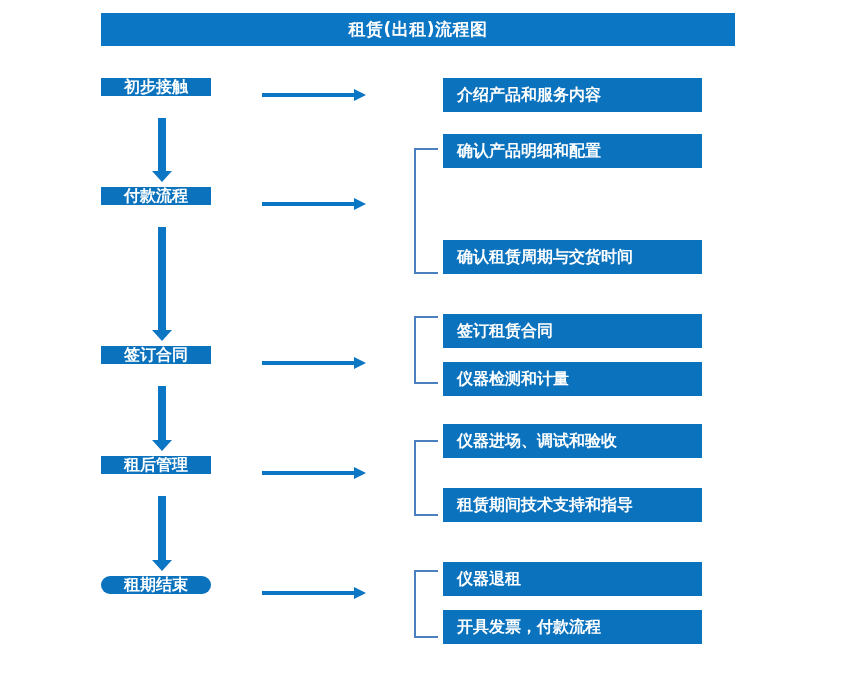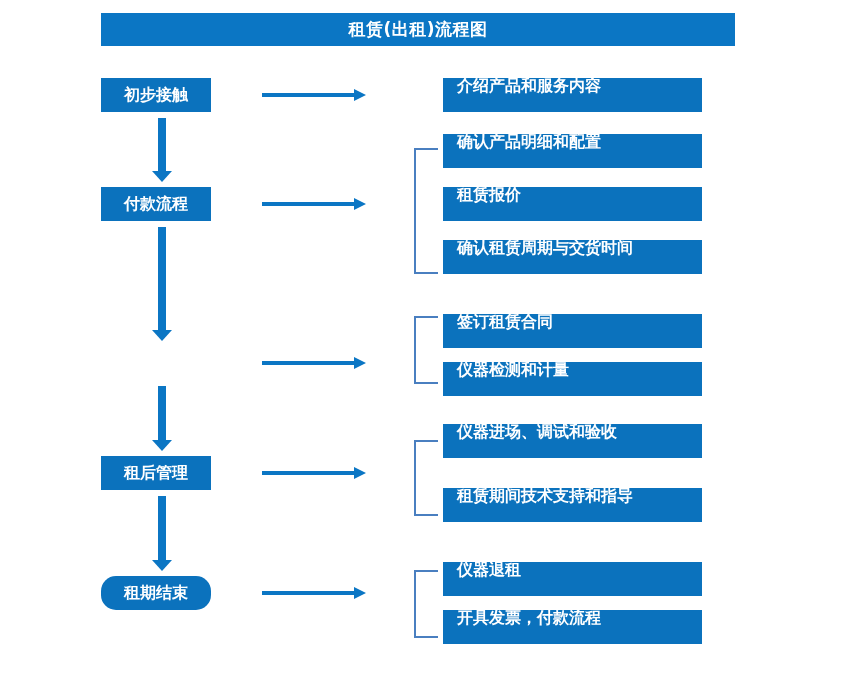--- a/index.html
+++ b/index.html
@@ -40,21 +40,21 @@
     font-weight: bold;
     letter-spacing: 0.5px;
     line-height: 1;
   }
 
   
   .stage-box {
     position: absolute;
     left: 101px;
     width: 110px;
-    height: 34px;
+    height: 18px;
     background: #0b72bd;
     display: flex;
     align-items: center;
     justify-content: center;
   }
   .stage-box .stage-label {
     color: #ffffff;
     font-size: 16px;
     font-weight: bold;
     line-height: 1;
@@ -62,21 +62,21 @@
   }
 
   
   .detail-box {
     position: absolute;
     left: 443px;
     width: 259px;
     height: 34px;
     background: #0b72bd;
     display: flex;
-    align-items: flex-start;
+    align-items: center;
   }
   .detail-box .detail-label {
     color: #ffffff;
     font-size: 16px;
     font-weight: bold;
     line-height: 1;
     white-space: nowrap;
     padding-left: 14px;
   }
 
@@ -148,20 +148,23 @@
   <div class="title-bar">
     <span class="title-text">租赁(出租)流程图</span>
   </div>
 
   <div class="stage-box" style="top:78px;">
     <span class="stage-label">初步接触</span>
   </div>
   <div class="stage-box" style="top:187px;">
     <span class="stage-label">付款流程</span>
   </div>
+  <div class="stage-box" style="top:346px;">
+    <span class="stage-label">签订合同</span>
+  </div>
   <div class="stage-box" style="top:456px;">
     <span class="stage-label">租后管理</span>
   </div>
   <div class="stage-box" style="top:576px;border-radius:15px;">
     <span class="stage-label">租期结束</span>
   </div>
 
   <div class="v-arrow" style="top:118px; height:64px;">
     <div class="shaft" style="height:53px;"></div>
     <div class="head" style="top:53px;"></div>
@@ -204,23 +207,20 @@
   <div class="bracket" style="top:316px; height:68px;"></div>
   <div class="bracket" style="top:440px; height:76px;"></div>
   <div class="bracket" style="top:570px; height:68px;"></div>
 
   <div class="detail-box" style="top:78px;">
     <span class="detail-label">介绍产品和服务内容</span>
   </div>
   <div class="detail-box" style="top:134px;">
     <span class="detail-label">确认产品明细和配置</span>
   </div>
-  <div class="detail-box" style="top:187px;">
-    <span class="detail-label">租赁报价</span>
-  </div>
   <div class="detail-box" style="top:240px;">
     <span class="detail-label">确认租赁周期与交货时间</span>
   </div>
   <div class="detail-box" style="top:314px;">
     <span class="detail-label">签订租赁合同</span>
   </div>
   <div class="detail-box" style="top:362px;">
     <span class="detail-label">仪器检测和计量</span>
   </div>
   <div class="detail-box" style="top:424px;">

